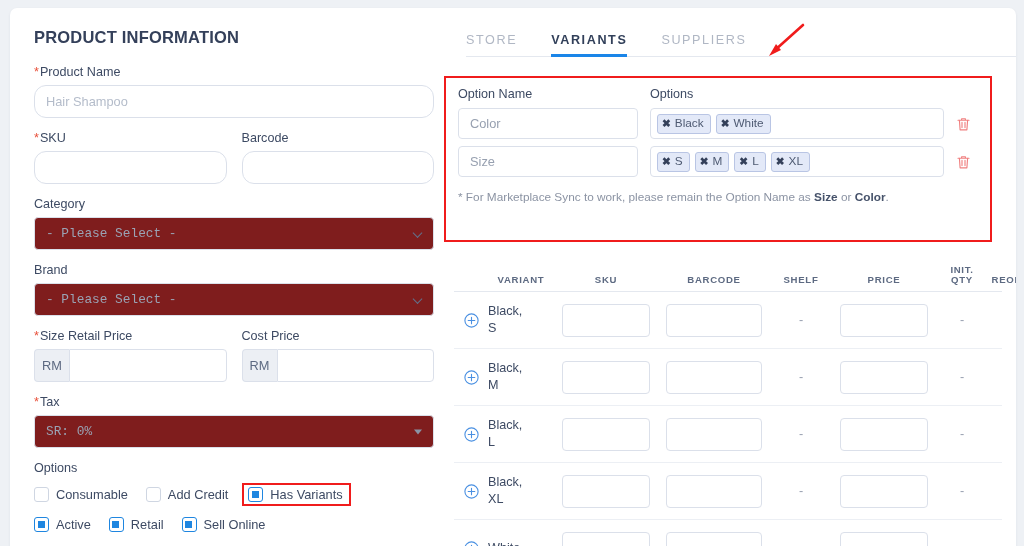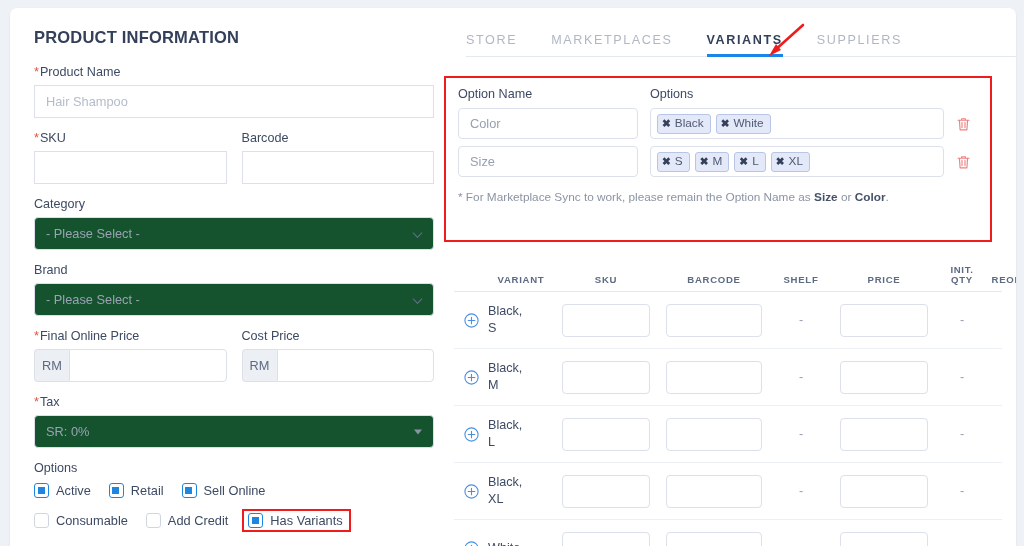--- a/index.html
+++ b/index.html
@@ -40,45 +40,45 @@
     color: #3d4a63;
     margin-bottom: 6px;
     display: block;
   }
   .req { color: #e8503a; margin-right: 1px; }
 
   .txt {
     width: 100%;
     height: 31px;
     border: 1px solid #dbe0ea;
-    border-radius: 0;
+    border-radius: 12px;
     background: #fff;
     font-size: 12.8px;
     color: #3d4a63;
     padding: 0 11px;
     font-family: "Liberation Sans", sans-serif;
     outline: none;
   }
   .txt::placeholder { color: #b4bcca; }
   .txt.tall { height: 33px; }
 
   .row2 { display: flex; gap: 15px; }
   .row2 > .field { flex: 1; margin-bottom: 13px; }
 
   .select-wrap { position: relative; }
   select.sel, .sel-fake {
     width: 100%;
     height: 33px;
     border: 1px solid #dbe0ea;
     border-radius: 4px;
-    background: #14532d;
+    background: #7f1d1d;
     font-size: 12.8px;
     color: #9aa3b4;
     padding: 0 28px 0 11px;
-    font-family: Liberation Sans, sans-serif;
+    font-family: Liberation Mono, monospace;
     outline: none;
     -webkit-appearance: none;
     appearance: none;
     line-height: 31px;
   }
   .chev {
     position: absolute; right: 11px; top: 50%;
     transform: translateY(-50%);
     pointer-events: none;
     width: 9px; height: 9px;
@@ -380,21 +380,21 @@
       <div class="field">
         <label class="field-label">Brand</label>
         <div class="select-wrap">
           <div class="sel-fake">- Please Select -</div>
           <span class="chev"></span>
         </div>
       </div>
 
       <div class="row2">
         <div class="field">
-          <label class="field-label"><span class="req">*</span><span>Final Online Price</span></label>
+          <label class="field-label"><span class="req">*</span><span>Size Retail Price</span></label>
           <div class="prefix-group">
             <div class="prefix">RM</div>
             <input class="txt" type="text" style="">
           </div>
         </div>
         <div class="field">
           <label class="field-label">Cost Price</label>
           <div class="prefix-group">
             <div class="prefix">RM</div>
             <input class="txt" type="text" style="">
@@ -408,54 +408,53 @@
           <div class="sel-fake">SR: 0%</div>
           <span class="caret-solid"></span>
         </div>
       </div>
 
       <div style="margin-top:4px;">
         <span class="settings-label">Options</span>
 
         <div class="cbrow">
           <div class="cbitem">
+            <span class="cbox"></span>
+            <span>Consumable</span>
+          </div>
+          <div class="cbitem">
+            <span class="cbox"></span>
+            <span>Add Credit</span>
+          </div>
+          <div class="cbitem hl-box">
+            <span class="cbox on"></span>
+            <span>Has Variants</span>
+          </div>
+        </div>
+
+        <div class="cbrow">
+          <div class="cbitem">
             <span class="cbox on"></span>
             <span>Active</span>
           </div>
           <div class="cbitem">
             <span class="cbox on"></span>
             <span>Retail</span>
           </div>
           <div class="cbitem">
             <span class="cbox on"></span>
             <span>Sell Online</span>
           </div>
         </div>
-
-        <div class="cbrow">
-          <div class="cbitem">
-            <span class="cbox"></span>
-            <span>Consumable</span>
-          </div>
-          <div class="cbitem">
-            <span class="cbox"></span>
-            <span>Add Credit</span>
-          </div>
-          <div class="cbitem hl-box">
-            <span class="cbox on"></span>
-            <span>Has Variants</span>
-          </div>
-        </div>
       </div>
     </div>
 
     <div class="right-col">
       <div class="tabs">
         <div class="tab">STORE</div>
-        <div class="tab">MARKETPLACES</div>
         <div class="tab active">VARIANTS</div>
         <div class="tab">SUPPLIERS</div>
       </div>
     </div>
 
     <svg class="arrow-ann" viewBox="0 0 42 36">
       <line x1="38" y1="3" x2="9" y2="29" stroke="#f01c1c" stroke-width="2.6" stroke-linecap="round"></line>
       <polygon points="4,34 16,28 11,22" fill="#f01c1c"></polygon>
     </svg>
 

